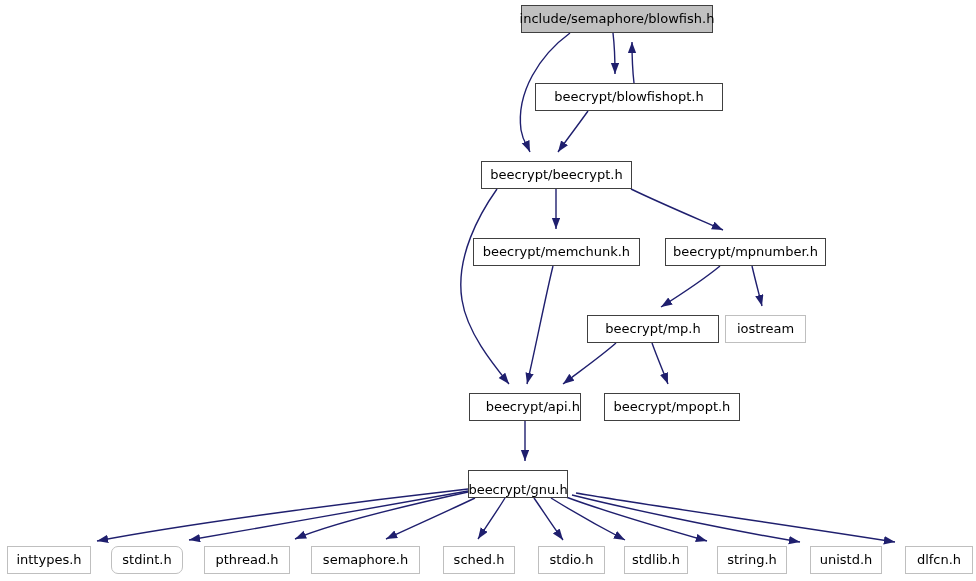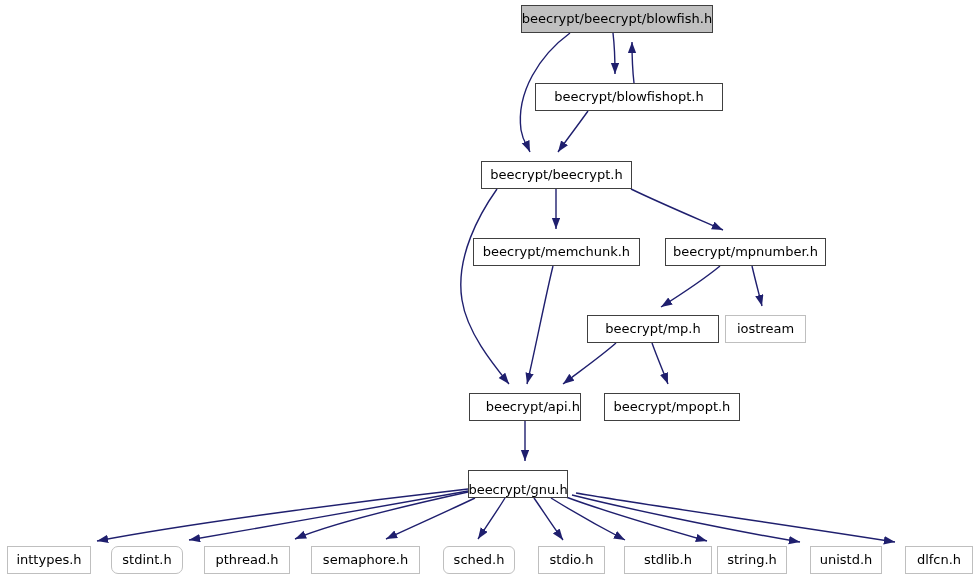--- a/index.html
+++ b/index.html
@@ -82,21 +82,21 @@
         <path d="M 505,498 C 497,511 486,527 478,539" fill="none" stroke="#1f1f6e" stroke-width="1.4" marker-end="url(#arrowhead)"></path>
         <path d="M 534,498 C 543,511 554,528 563,540" fill="none" stroke="#1f1f6e" stroke-width="1.4" marker-end="url(#arrowhead)"></path>
         <path d="M 551,498 C 572,511 602,528 625,540" fill="none" stroke="#1f1f6e" stroke-width="1.4" marker-end="url(#arrowhead)"></path>
         <path d="M 566,497 C 601,510 665,529 707,541" fill="none" stroke="#1f1f6e" stroke-width="1.4" marker-end="url(#arrowhead)"></path>
         <path d="M 572,495 C 620,507 717,528 800,542" fill="none" stroke="#1f1f6e" stroke-width="1.4" marker-end="url(#arrowhead)"></path>
         <path d="M 576,493 C 632,503 781,524 895,542" fill="none" stroke="#1f1f6e" stroke-width="1.4" marker-end="url(#arrowhead)"></path>
       </g>
   </svg>
   <div id="node-layer">
       <div class="node root" style="left: 521px; top: 5px; width: 192px;">
-        <span class="label">beecrypt/beecrypt/blowfish.h</span>
+        <span class="label">include/semaphore/blowfish.h</span>
       </div>
       <div class="node" style="left: 535px; top: 83px; width: 188px;">
         <span class="label">beecrypt/blowfishopt.h</span>
       </div>
       <div class="node" style="left: 481px; top: 161px; width: 151px;">
         <span class="label">beecrypt/beecrypt.h</span>
       </div>
       <div class="node" style="left: 473px; top: 238px; width: 167px;">
         <span class="label">beecrypt/memchunk.h</span>
       </div>
@@ -123,27 +123,27 @@
       </div>
       <div class="node system" style="left: 111px; top: 546px; width: 72px; border-radius: 7px;">
         <span class="label">stdint.h</span>
       </div>
       <div class="node system" style="left: 204px; top: 546px; width: 86px;">
         <span class="label">pthread.h</span>
       </div>
       <div class="node system" style="left: 311px; top: 546px; width: 109px;">
         <span class="label">semaphore.h</span>
       </div>
-      <div class="node system" style="left: 443px; top: 546px; width: 72px; border-radius: 6px;">
+      <div class="node system" style="left: 443px; top: 546px; width: 72px;">
         <span class="label">sched.h</span>
       </div>
       <div class="node system" style="left: 538px; top: 546px; width: 67px;">
         <span class="label">stdio.h</span>
       </div>
-      <div class="node system" style="left: 624px; top: 546px; width: 88px;">
+      <div class="node system" style="left: 624px; top: 546px; width: 64px;">
         <span class="label">stdlib.h</span>
       </div>
       <div class="node system" style="left: 717px; top: 546px; width: 70px;">
         <span class="label">string.h</span>
       </div>
       <div class="node system" style="left: 810px; top: 546px; width: 72px;">
         <span class="label">unistd.h</span>
       </div>
       <div class="node system" style="left: 905px; top: 546px; width: 68px;">
         <span class="label">dlfcn.h</span>

